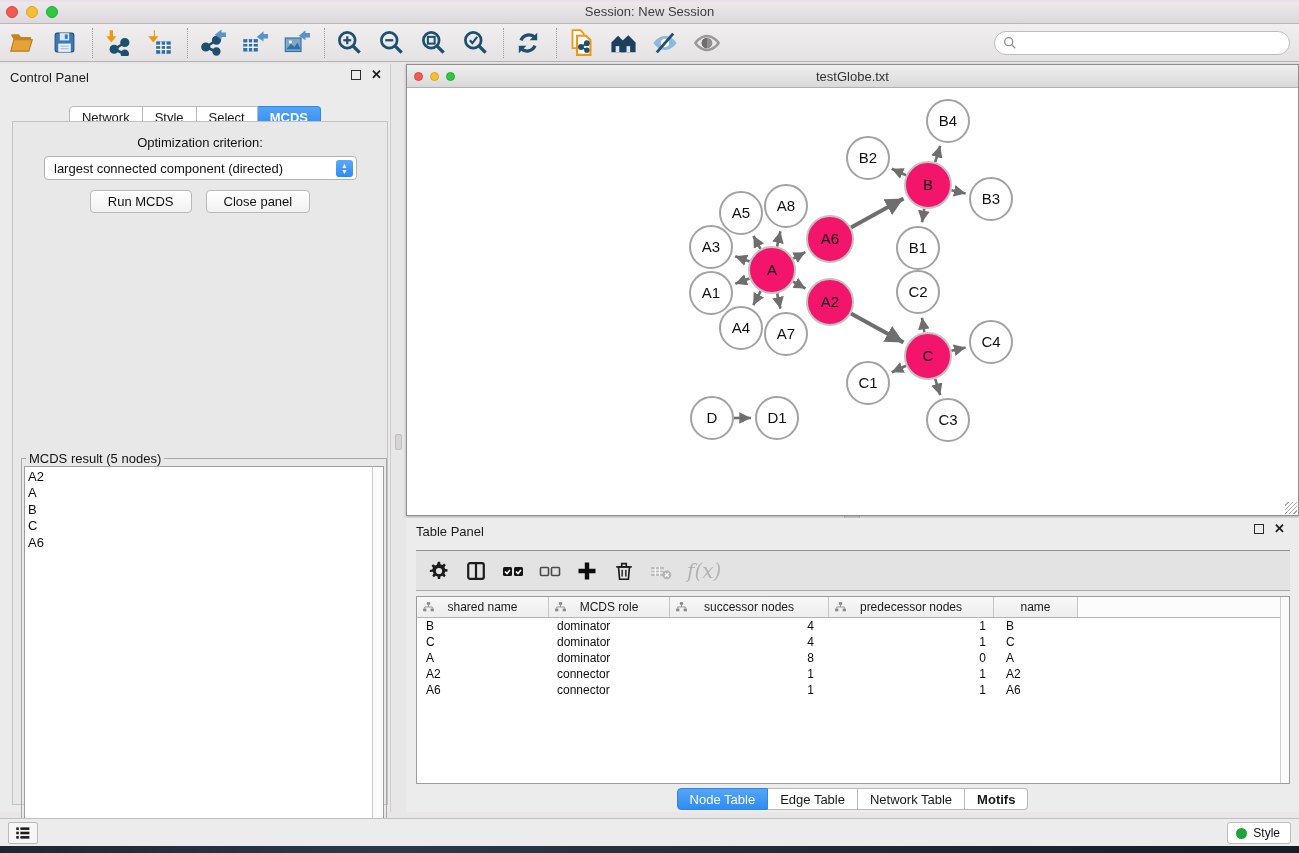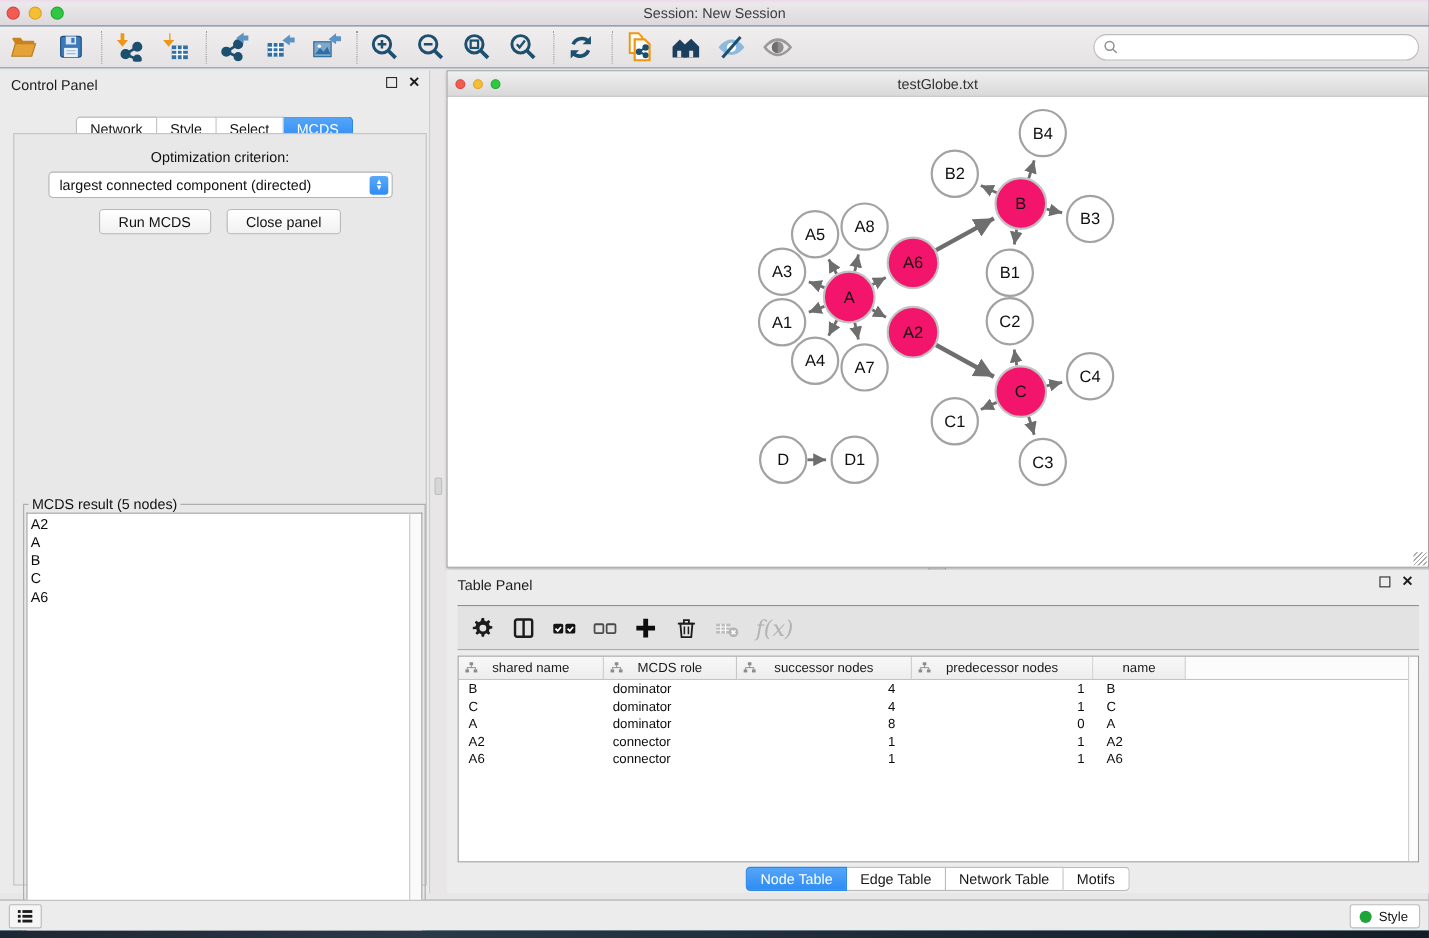--- a/index.html
+++ b/index.html
@@ -1,17 +1,17 @@
 <!DOCTYPE html>
 <html><head>
 <meta charset="utf-8">
 <style>
   * { margin:0; padding:0; box-sizing:border-box; }
   html,body { width:1299px; height:853px; font-family:"Liberation Sans",sans-serif; }
-  #app { position:relative; width:1299px; height:853px; background:#0c4a6e; overflow:hidden; }
+  #app { position:relative; width:1299px; height:853px; background:#737373; overflow:hidden; }
 
   
   #titlebar { position:absolute; left:0; top:0; width:1299px; height:24px;
     background:linear-gradient(180deg,#eed9ec 0px,#ebe8eb 3px,#dcd8dc 100%);
     border-bottom:1px solid #b9b6b7; }
   .lights { position:absolute; left:6px; top:6px; display:flex; gap:8px; }
   .light { width:12px; height:12px; border-radius:50%; }
   .light.red{ background:#f25b52; border:1px solid #d8453e;}
   .light.yellow{ background:#f6be33; border:1px solid #dca328;}
   .light.green{ background:#2ec940; border:1px solid #24a833;}
@@ -37,21 +37,21 @@
   .panel-head { position:relative; height:26px; }
   .panel-head .ptitle { position:absolute; left:10px; top:6px; font-size:13px; color:#1c1c1c; }
   .phicons { position:absolute; right:8px; top:6px; display:flex; gap:10px; align-items:center; }
   .float-ic { width:10px; height:10px; border:1.6px solid #2b2b2b; background:transparent; }
   .close-ic { font-size:13px; font-weight:bold; color:#1b1b1b; line-height:10px; }
 
   .segtabs { display:flex; justify-content:center; }
   .seg { height:22px; font-size:13px; color:#171717; background:#ffffff; border:1px solid #b9b9b9;
     border-left:none; display:flex; align-items:center; justify-content:center; padding:0 12px; }
   .seg:first-child { border-left:1px solid #b9b9b9; border-radius:4px 0 0 4px; }
-  .seg:last-child { border-radius:0 4px 4px 0; }
+  .seg:last-child { border-radius:0 4px 4px 0;font-weight:bold; }
   .seg.active { background:linear-gradient(180deg,#55a5f8,#2e8cf2); color:#fff; border-color:#2e86e8; }
 
   #cp-tabs { position:absolute; left:0; top:31px; width:100%;margin-top:11px; }
   #cp-content { position:absolute; left:12px; top:57px; width:376px; height:684px;
     background:#e9e8e8; border:1px solid #c2c2c2; }
   #opt-label { position:absolute; left:0; width:100%; top:13px; text-align:center; font-size:13px; color:#111; }
   #criterion { position:absolute; left:31px; top:34px; width:313px; height:24px; background:#fff;
     border:1px solid #b4b4b4; border-radius:4px; font-size:13px; color:#111;
     display:flex; align-items:center; padding-left:9px; }
   #criterion .stepper { position:absolute; right:3px; top:3px; width:17px; height:17px; border-radius:3px;

